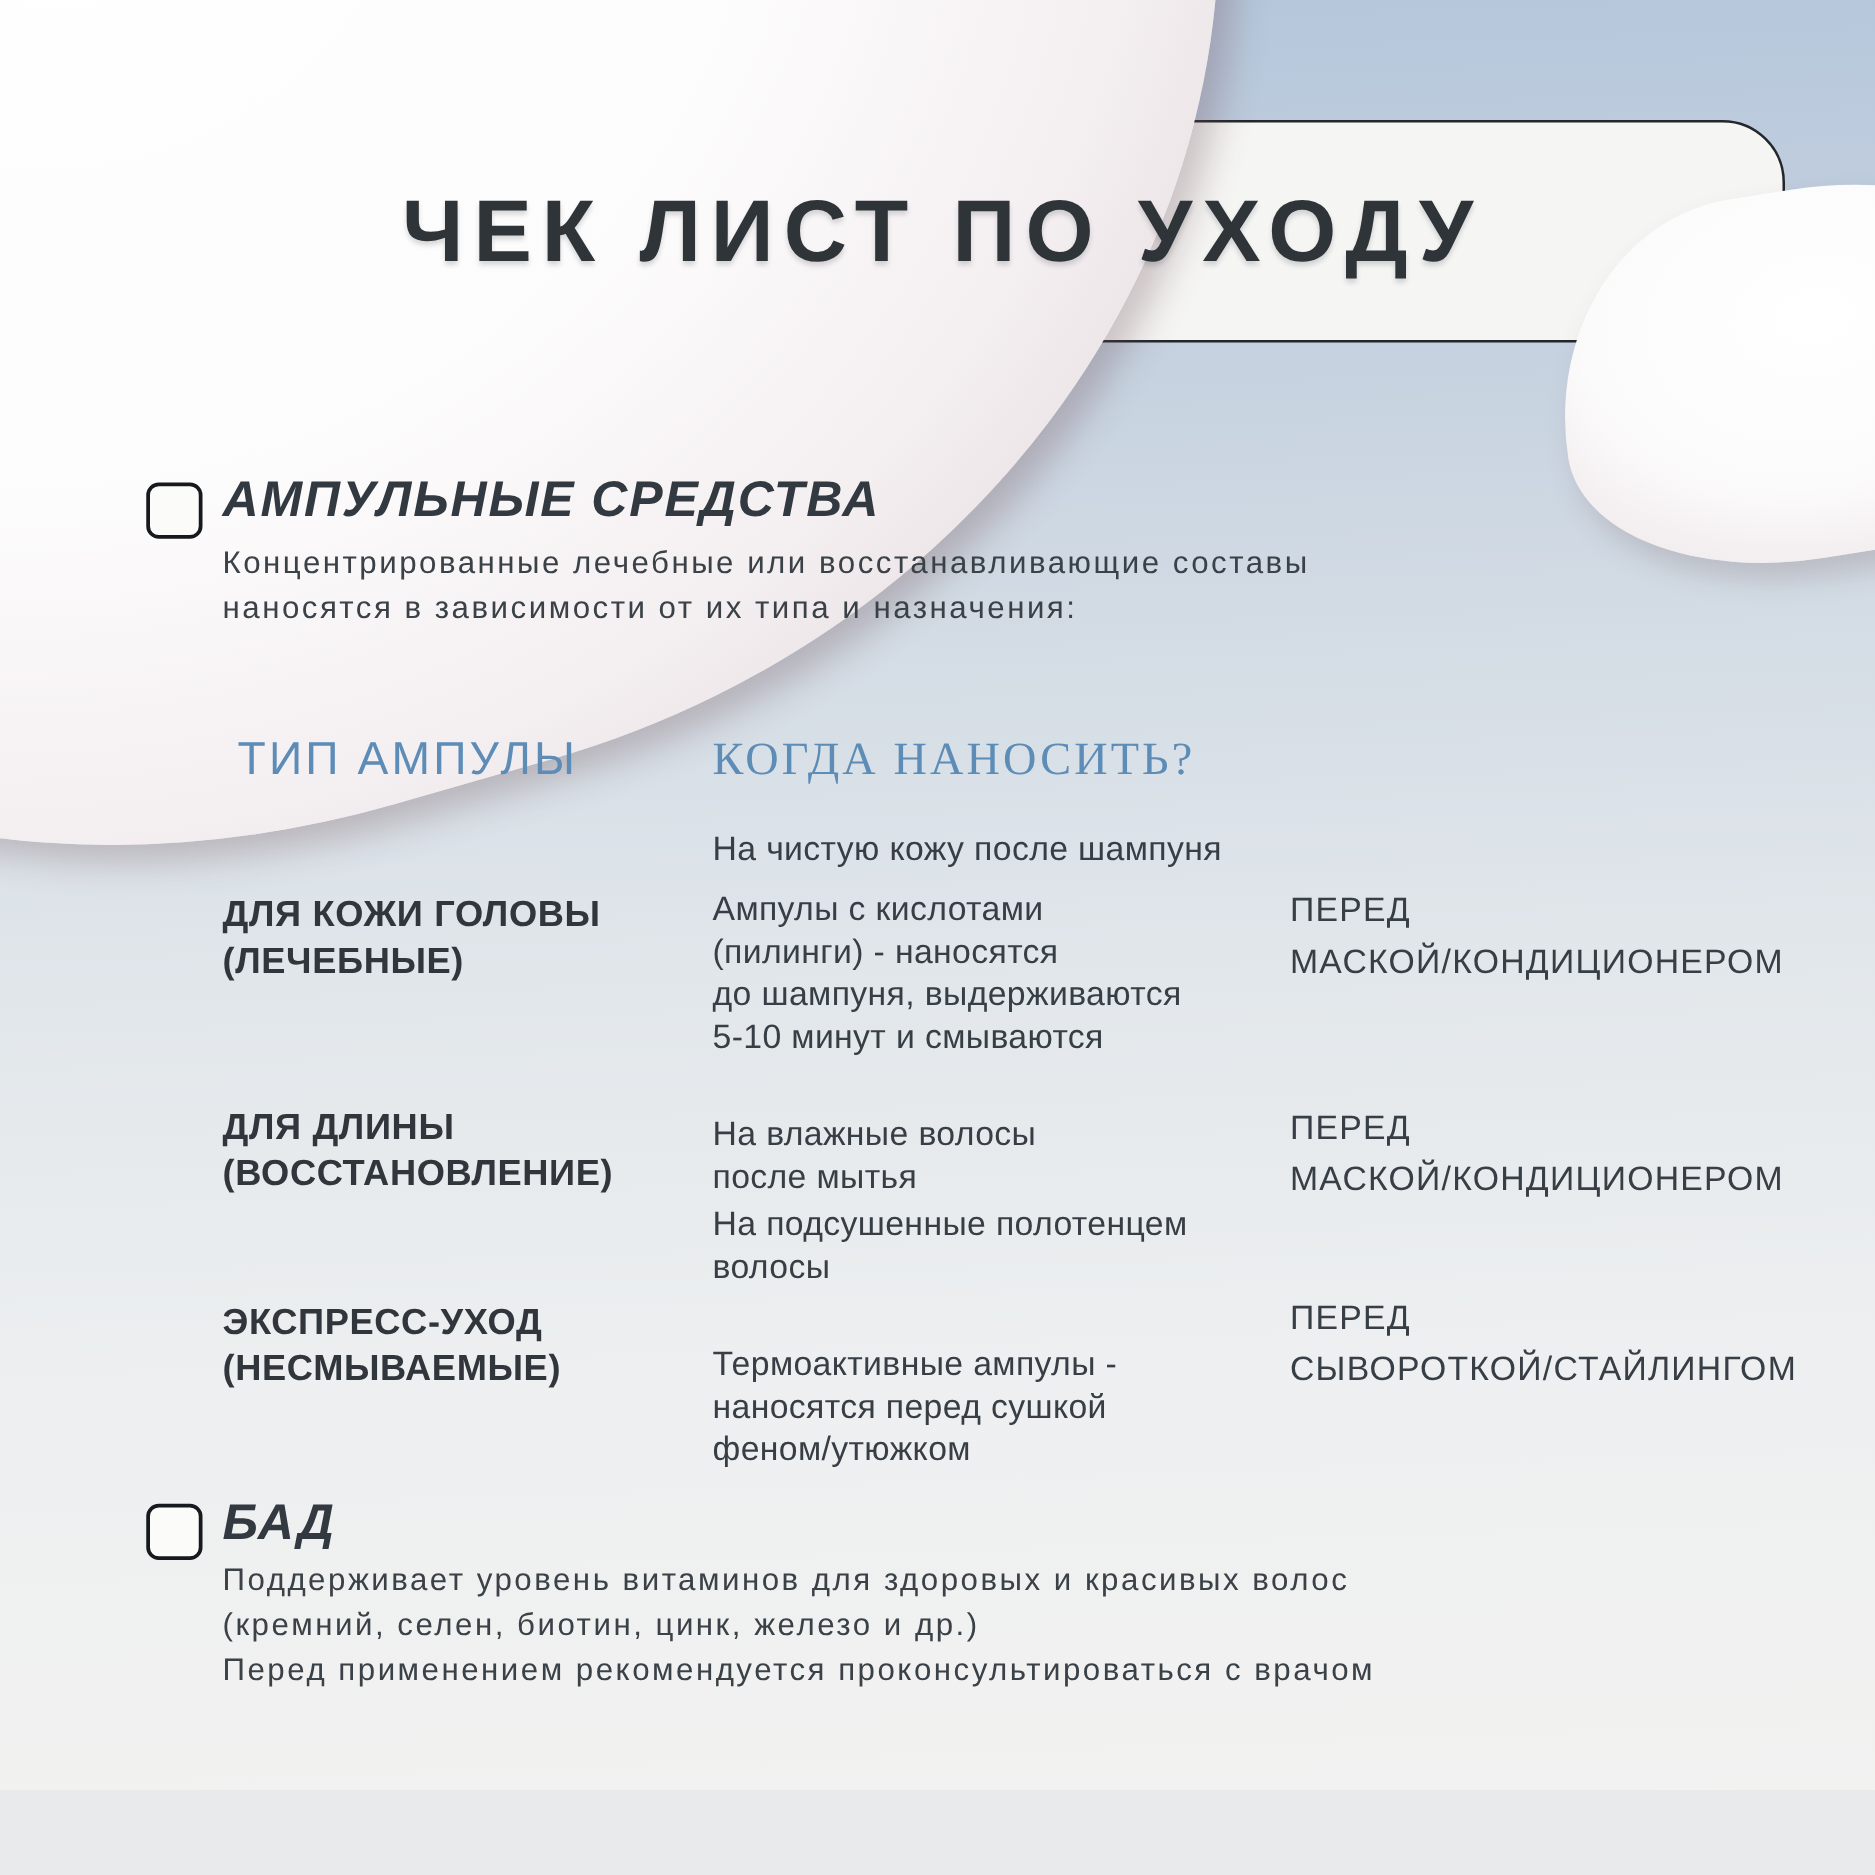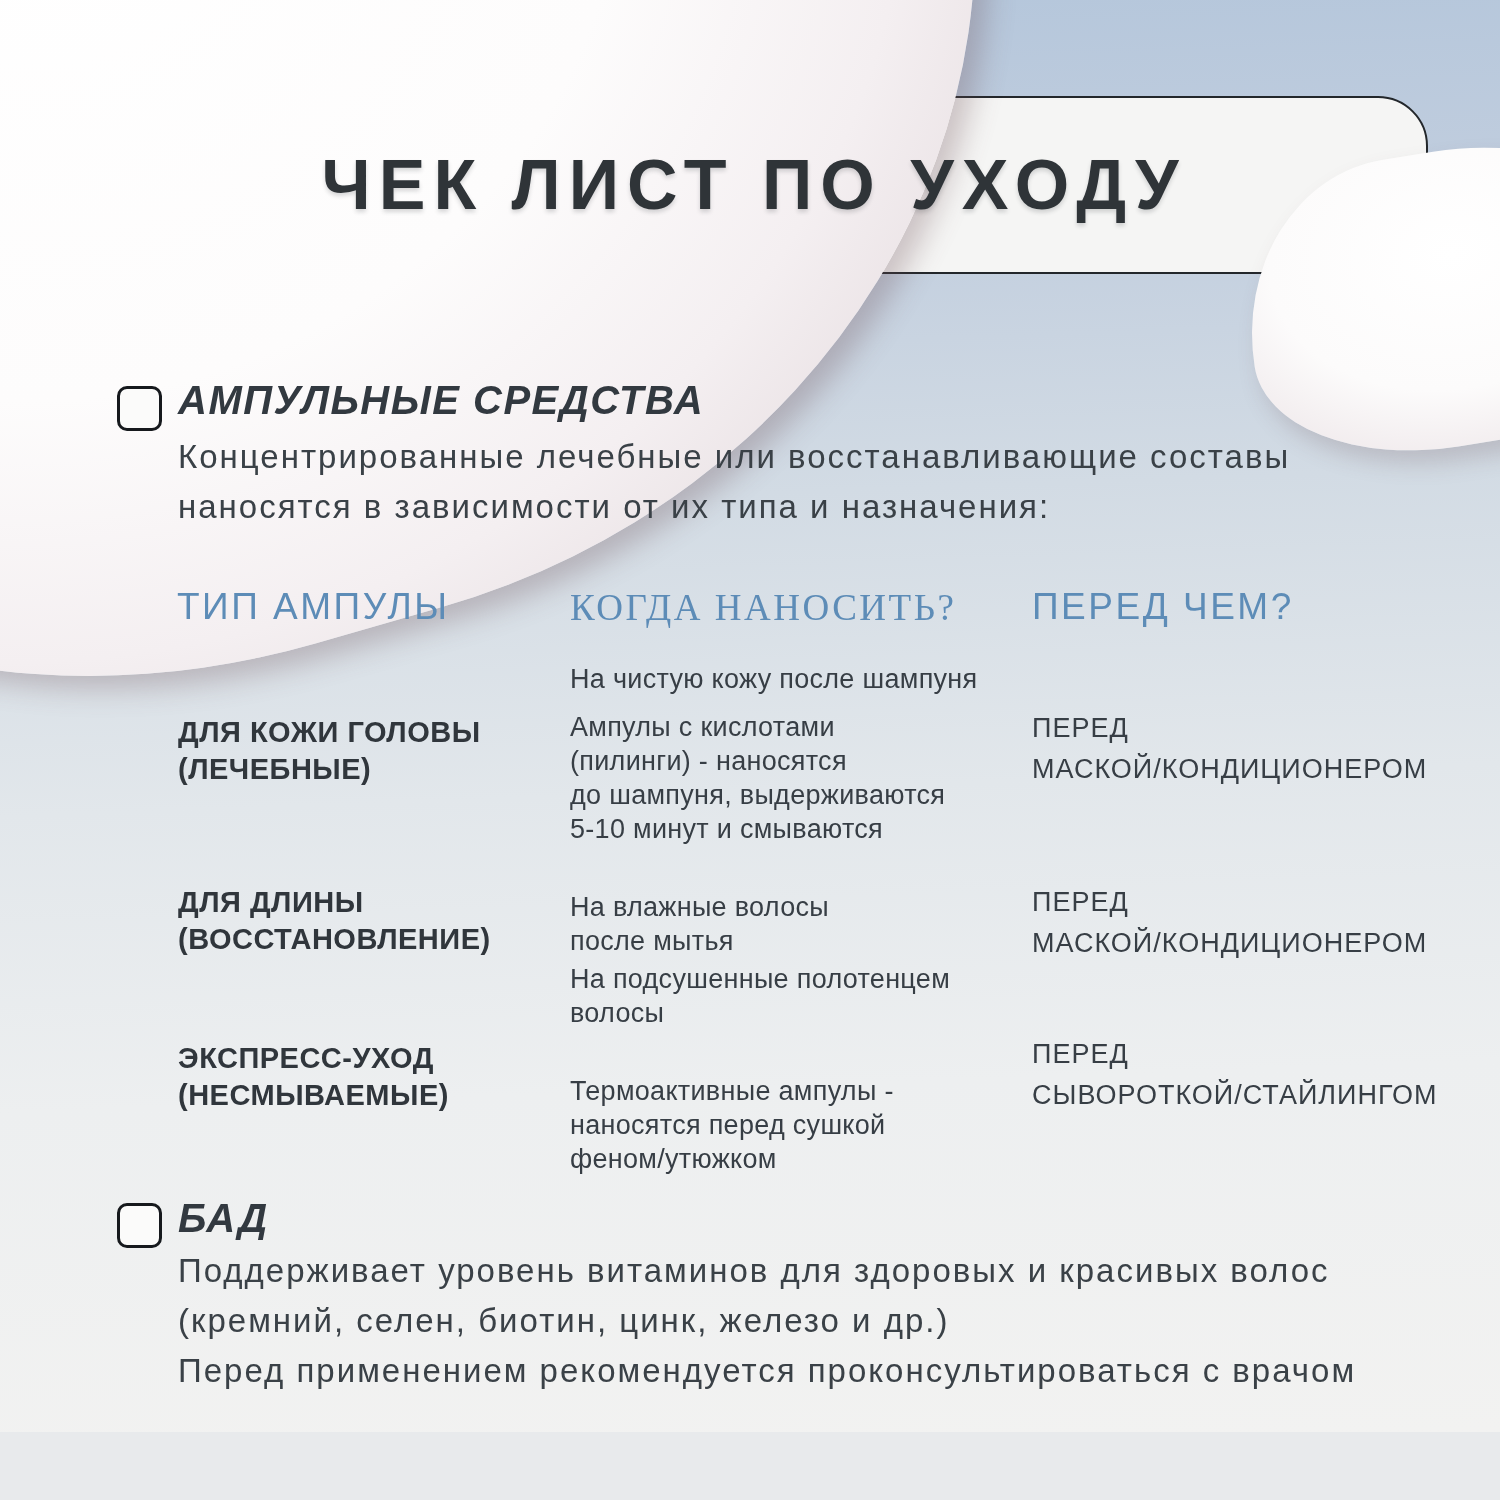--- a/index.html
+++ b/index.html
@@ -76,24 +76,24 @@
     margin: 0;
     font-size: 40px;
     font-weight: 700;
     font-style: italic;
     letter-spacing: 1.5px;
     color: #323940;
     white-space: nowrap;
   }
 
   .desc {
-    font-size: 33px;
+    font-size: 25px;
     color: #3a4147;
     letter-spacing: 2px;
-    line-height: 50px;
+    line-height: 36px;
     white-space: pre-line;
   }
 
   .col-header {
     font-size: 37px;
     font-weight: 500;
     letter-spacing: 2.5px;
     color: #5d8cb7;
     white-space: nowrap;
   }
@@ -133,23 +133,22 @@
   </div>
 
   <div class="cream cream-topleft"></div>
   <div class="cream cream-right"></div>
 
   <div class="layer checkbox" style="left:117px; top:386px;"></div>
   <h2 class="layer section-heading" style="left:178px; top:378px;">АМПУЛЬНЫЕ СРЕДСТВА</h2>
   <div class="layer desc" style="left:178px; top:432px;">Концентрированные лечебные или восстанавливающие составы
 наносятся в зависимости от их типа и назначения:</div>
 
-  <div class="layer col-header" style="left:177px; top:586px;">ТИП АМПУЛЫ</div>
+  <div class="layer col-header" style="left:190px; top:586px;">ТИП АМПУЛЫ</div>
   <div class="layer col-header" style="left:570px; top:586px;font-family:Liberation Serif, serif;">КОГДА НАНОСИТЬ?</div>
-  <div class="layer col-header" style="left:1032px; top:586px;">ПЕРЕД ЧЕМ?</div>
 
   <div class="layer cell-when" style="left:570px; top:662px;">На чистую кожу после шампуня</div>
   <div class="layer cell-type" style="left:178px; top:714px;">ДЛЯ КОЖИ ГОЛОВЫ
 (ЛЕЧЕБНЫЕ)</div>
   <div class="layer cell-when" style="left:570px; top:710px;">Ампулы с кислотами
 (пилинги) - наносятся
 до шампуня, выдерживаются
 5-10 минут и смываются</div>
   <div class="layer cell-before" style="left:1032px; top:708px;">ПЕРЕД
 МАСКОЙ/КОНДИЦИОНЕРОМ</div>

